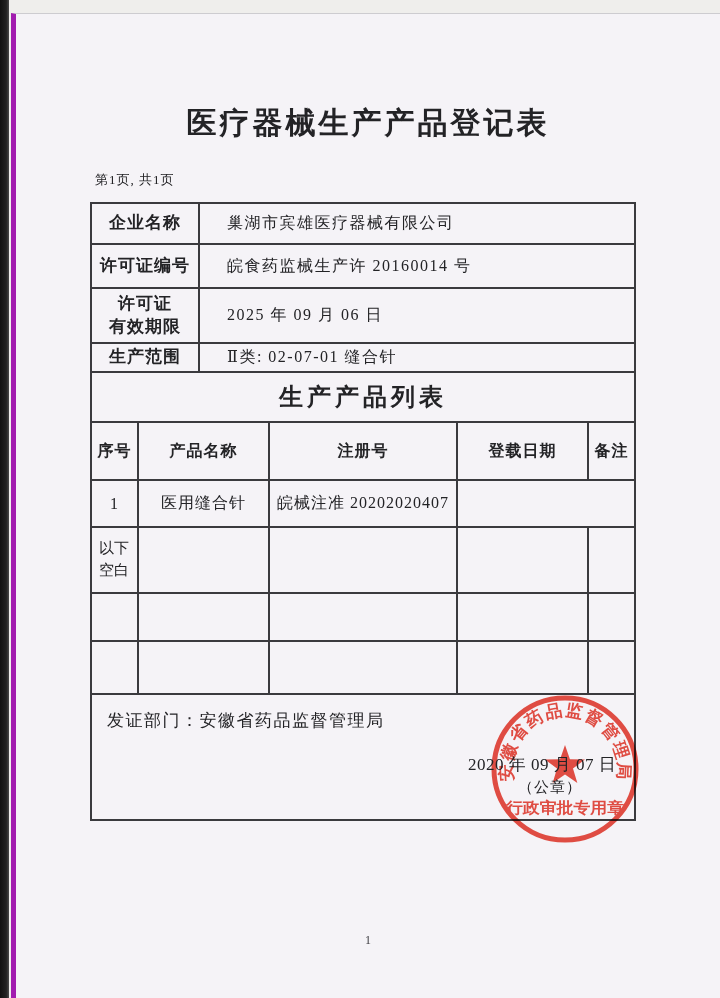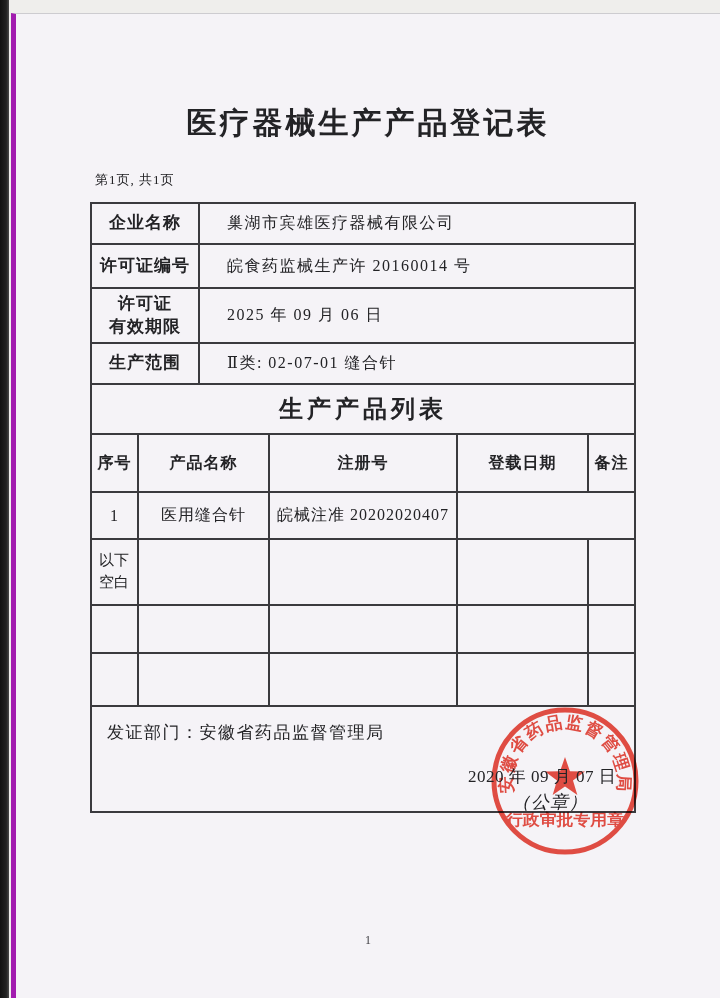--- a/index.html
+++ b/index.html
@@ -62,37 +62,37 @@
     border-right:2px solid var(--line);
     display:flex;align-items:center;justify-content:center;
     font-size:16px;letter-spacing:1px;overflow:hidden;
   }
   .p-cell:last-child{border-right:none;border-radius:17px;}
   .p-head .p-cell{font-weight:bold;}
   .blank-note{
     flex-direction:column;align-items:flex-start;justify-content:center;
     padding-left:7px;font-size:15px;line-height:1.45;letter-spacing:0;
   }
-  .footer-sec{position:relative;height:104px;border-bottom:none;}
+  .footer-sec{position:relative;height:124px;border-bottom:none;}
   .issuer-line{
     position:absolute;left:15px;top:14px;
     font-size:17px;letter-spacing:1.5px;white-space:nowrap;
   }
   .stamp-wrap{
     position:absolute;left:397px;top:-2px;width:152px;height:152px;
     opacity:0.88;mix-blend-mode:multiply;pointer-events:none;
   }
   .stamp-wrap svg text{font-family:"Liberation Serif","DejaVu Serif",serif;font-weight:bold;}
   .footer-date{
     position:absolute;left:370px;top:58px;width:160px;
     text-align:center;font-size:17px;letter-spacing:0.5px;white-space:nowrap;
   }
   .seal-note{
     position:absolute;left:378px;top:83px;width:160px;
-    text-align:center;font-size:18px;letter-spacing:1px;font-style:italic;
+    text-align:center;font-size:15px;letter-spacing:1px;
   }
   .page-number{
     position:absolute;left:0;top:919px;width:100%;
     text-align:center;font-size:12px;color:#3c3c40;
   }
 </style>
 </head>
 <body>
 
 <div class="scan-edge-left"></div>
@@ -120,21 +120,21 @@
     </div>
 
     <div class="info-row" style="height:55px">
       <div class="info-label">
         <span>许可证</span>
         <span>有效期限</span>
       </div>
       <div class="info-value">2025 年 09 月 06 日</div>
     </div>
 
-    <div class="info-row" style="height:41px">
+    <div class="info-row" style="height:29px">
       <div class="info-label">
         <span>生产范围</span>
       </div>
       <div class="info-value">Ⅱ类: 02-07-01 缝合针</div>
     </div>
 
     <div class="section-title">生产产品列表</div>
 
     <div class="p-row p-head" style="height:58px">
       <div class="p-cell">序号</div>

